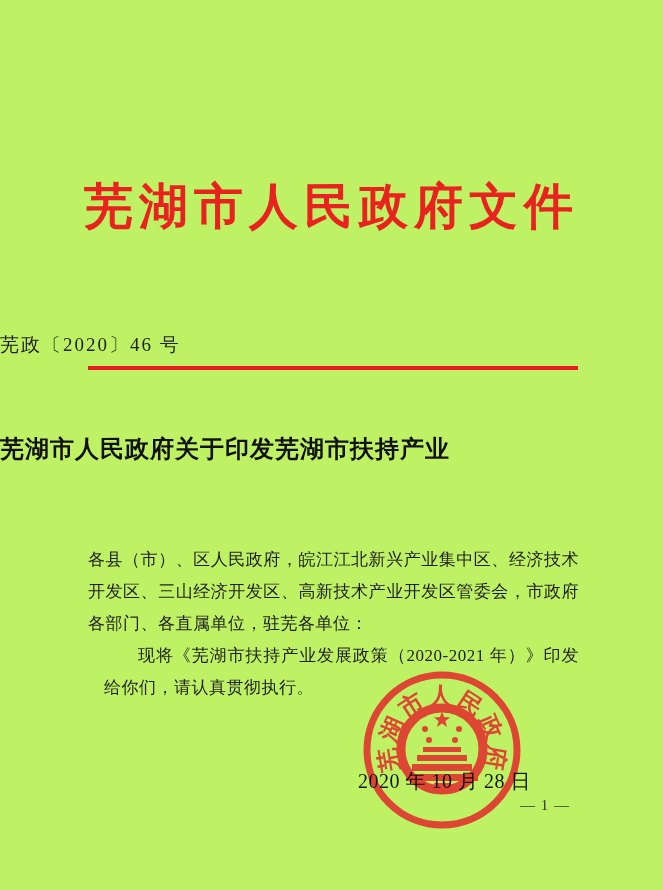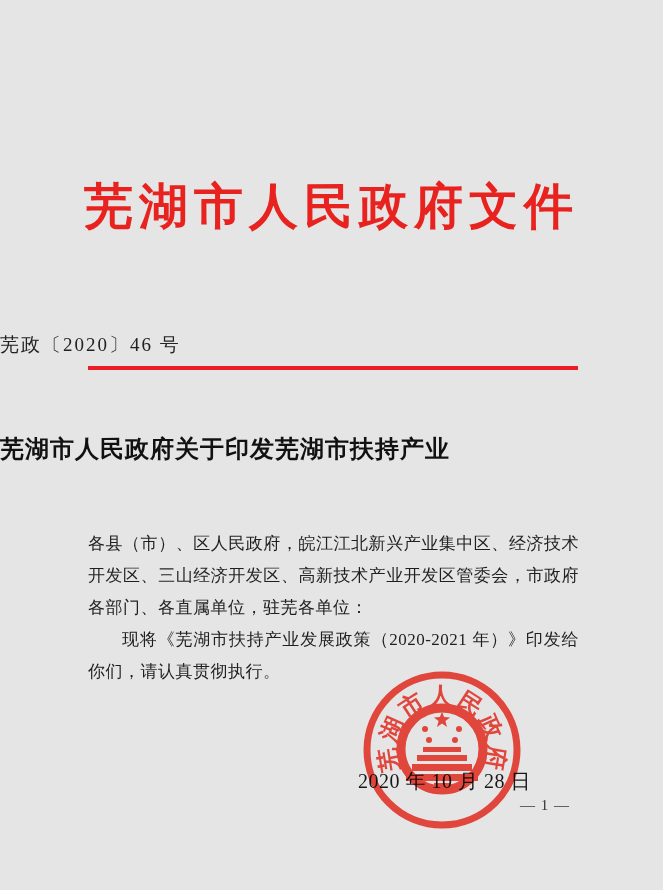--- a/index.html
+++ b/index.html
@@ -6,21 +6,21 @@
   html, body { background: #ffffff; }
   body {
     font-family: "Liberation Serif", "DejaVu Serif", serif;
     color: #1f1f1f;
   }
   .page {
     position: relative;
     width: 663px;
     height: 890px;
     margin: 0 auto;
-    background: #e5e5e5;
+    background: #bef264;
     overflow: hidden;
   }
 
   
   .banner {
     position: absolute;
     top: 176px;
     left: 0;
     width: 100%;
     text-align: center;
@@ -64,31 +64,31 @@
     font-size: 24px;
     font-weight: 700;
     line-height: 38px;
     letter-spacing: 1px;
     color: #111111;
   }
 
   
   .body-text {
     position: absolute;
-    top: 528px;
+    top: 544px;
     left: 88px;
     width: 491px;
     font-size: 17px;
     line-height: 32px;
     letter-spacing: 0.5px;
     color: #1f1f1f;
     text-align: justify;
     text-justify: inter-character;
   }
-  .body-text p.indent { text-indent: 2em; }
+  .body-text p.indent { text-indent: 2em; margin-left: 16px; }
 
   
   .seal {
     position: absolute;
     left: 357px;
     top: 665px;
     width: 170px;
     height: 170px;
     z-index: 2;
     opacity: 0.93;

